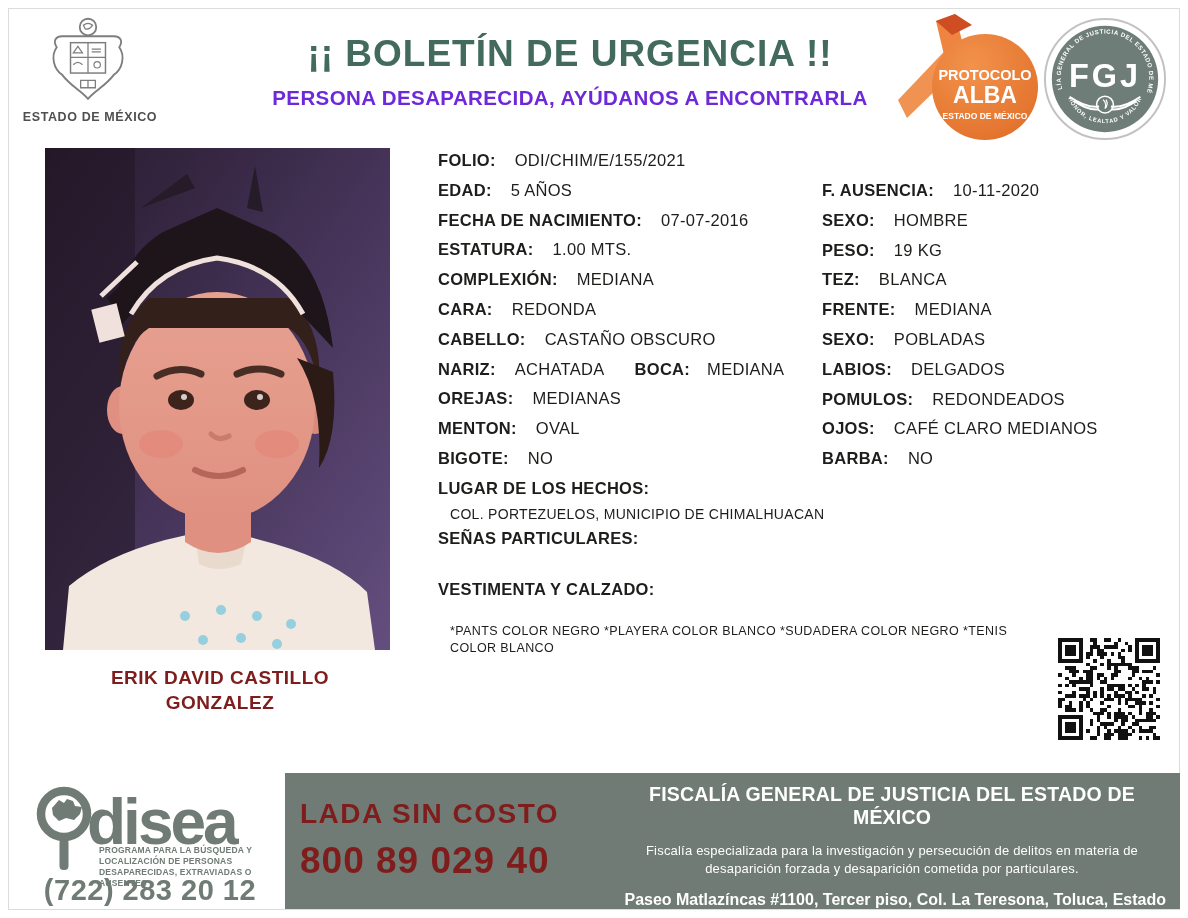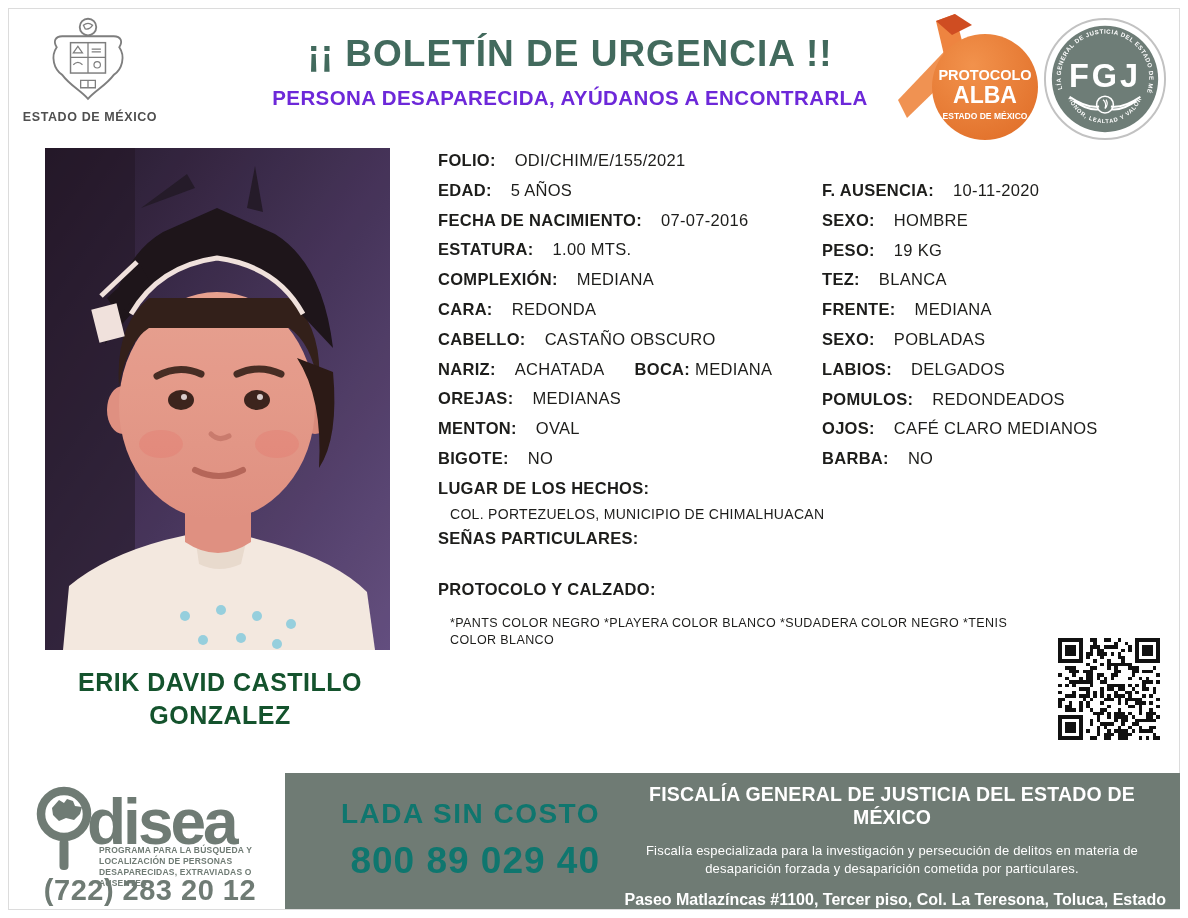--- a/index.html
+++ b/index.html
@@ -14,44 +14,44 @@
         font-size:12.5px;font-weight:800;letter-spacing:.6px;color:#4f4f4f;}
   .title-wrap{position:absolute;left:225px;top:34px;width:690px;text-align:center;}
   .main-title{font-size:37px;font-weight:800;letter-spacing:1px;color:#426a5d;line-height:1.1;text-align:center;}
   .sub-title{font-size:20.5px;font-weight:800;letter-spacing:.4px;color:#6d28d9;margin-top:11px;}
   .alba{position:absolute;left:893px;top:8px;width:145px;height:135px;}
   .fgj{position:absolute;left:1042px;top:16px;width:126px;height:126px;}
 
   
   .photo{position:absolute;left:45px;top:148px;width:345px;height:502px;background:#2c2344;}
   .person-name{position:absolute;left:22px;top:666px;width:396px;text-align:center;
-        font-size:25px;font-weight:800;letter-spacing:.5px;line-height:1.3;color:#14532d;}
+        font-size:19px;font-weight:800;letter-spacing:.5px;line-height:1.3;color:#7f1d1d;}
 
   
   .details-left{position:absolute;left:438px;top:146px;width:392px;}
   .details-right{position:absolute;left:822px;top:176px;width:360px;}
   .fr{line-height:29.8px;white-space:nowrap;font-size:16.5px;letter-spacing:.3px;}
   .fr .lbl{font-weight:800;padding-right:19px;}
-  .fr .lbl2{font-weight:800;margin-left:30px;padding-right:5px;}
+  .fr .lbl2{font-weight:800;margin-left:30px;padding-right:17px;}
   .fr span:empty{display:none;}
   .sub-line{font-size:14px;letter-spacing:.3px;line-height:19px;padding-left:12px;margin-top:1px;}
   .senas-row{}
   .vest-block{margin-top:22px;}
-  .vest-sub{width:566px;font-size:12.5px;letter-spacing:.4px;line-height:17px;padding-left:12px;margin-top:10px;}
+  .vest-sub{width:566px;font-size:12.5px;letter-spacing:.4px;line-height:17px;padding-left:12px;margin-top:18px;}
 
   .qr-box{position:absolute;left:1058px;top:638px;width:102px;height:102px;}
 
   
   .band{position:absolute;left:285px;top:773px;width:895px;height:136px;background:#6f7b74;}
   .odisea-logo{position:absolute;left:35px;top:778px;width:255px;height:96px;}
   .odisea-tagline{position:absolute;left:99px;top:845px;width:198px;font-size:8.5px;font-weight:600;
         letter-spacing:.2px;line-height:1.3;color:#6f7b74;}
   .odisea-phone{position:absolute;left:20px;top:874px;width:260px;text-align:center;
         font-size:29px;font-weight:800;letter-spacing:.5px;color:#6f7b74;}
-  .lada{position:absolute;left:300px;top:798px;width:300px;text-align:right;color:#0f766e;}
+  .lada{position:absolute;left:300px;top:798px;width:300px;text-align:left;color:#7f1d1d;}
   .lada-label{font-size:28px;font-weight:800;letter-spacing:1.5px;}
   .lada-number{font-size:37px;font-weight:800;letter-spacing:1px;margin-top:10px;}
   .fiscalia{position:absolute;left:618px;top:783px;width:548px;color:#fff;}
   .fis-title{font-size:19.5px;font-weight:800;letter-spacing:.2px;text-align:center;}
   .fis-desc{font-size:13px;text-align:center;margin-top:13px;line-height:1.35;letter-spacing:.2px;}
   .fis-addr{font-size:16px;font-weight:700;text-align:right;margin-top:12px;line-height:1.35;}
 </style>
 </head>
 <body>
 
@@ -235,21 +235,21 @@
     <div class="fr">
       <span class="lbl">LUGAR DE LOS HECHOS:</span>
     </div>
     <div class="sub-line">COL. PORTEZUELOS, MUNICIPIO DE CHIMALHUACAN</div>
     <div class="fr senas-row">
       <span class="lbl">SEÑAS PARTICULARES:</span>
       
     </div>
     <div class="vest-block">
       <div class="fr">
-        <span class="lbl">PROTOCOLO Y CALZADO:</span>
+        <span class="lbl">VESTIMENTA Y CALZADO:</span>
       </div>
       <div class="vest-sub">*PANTS COLOR NEGRO *PLAYERA COLOR BLANCO *SUDADERA COLOR NEGRO *TENIS COLOR BLANCO</div>
     </div>
   </div>
 
   <div class="details-right">
     <div>
 
 
         <div class="fr">

